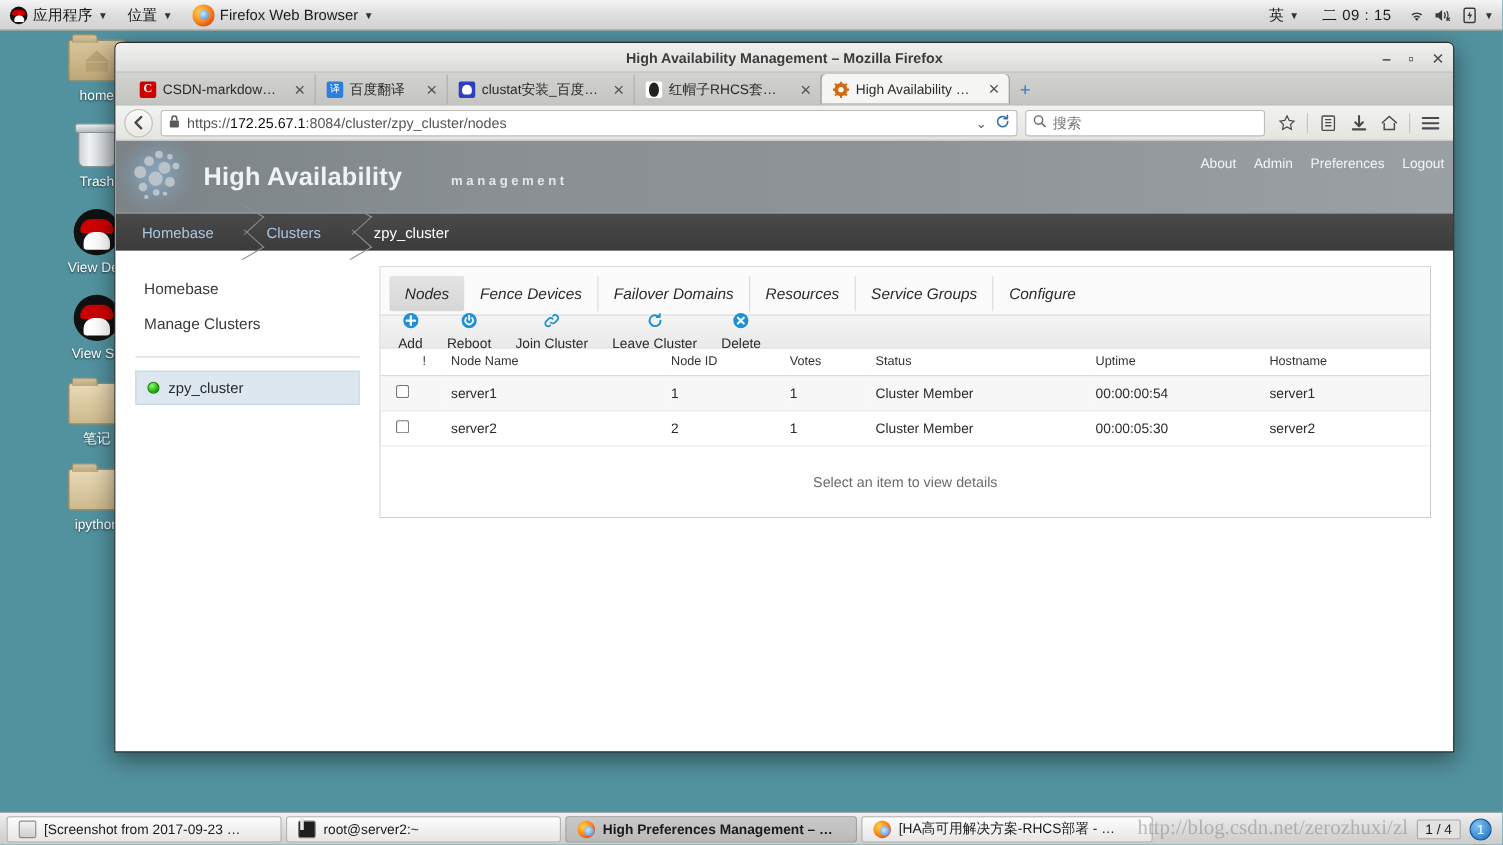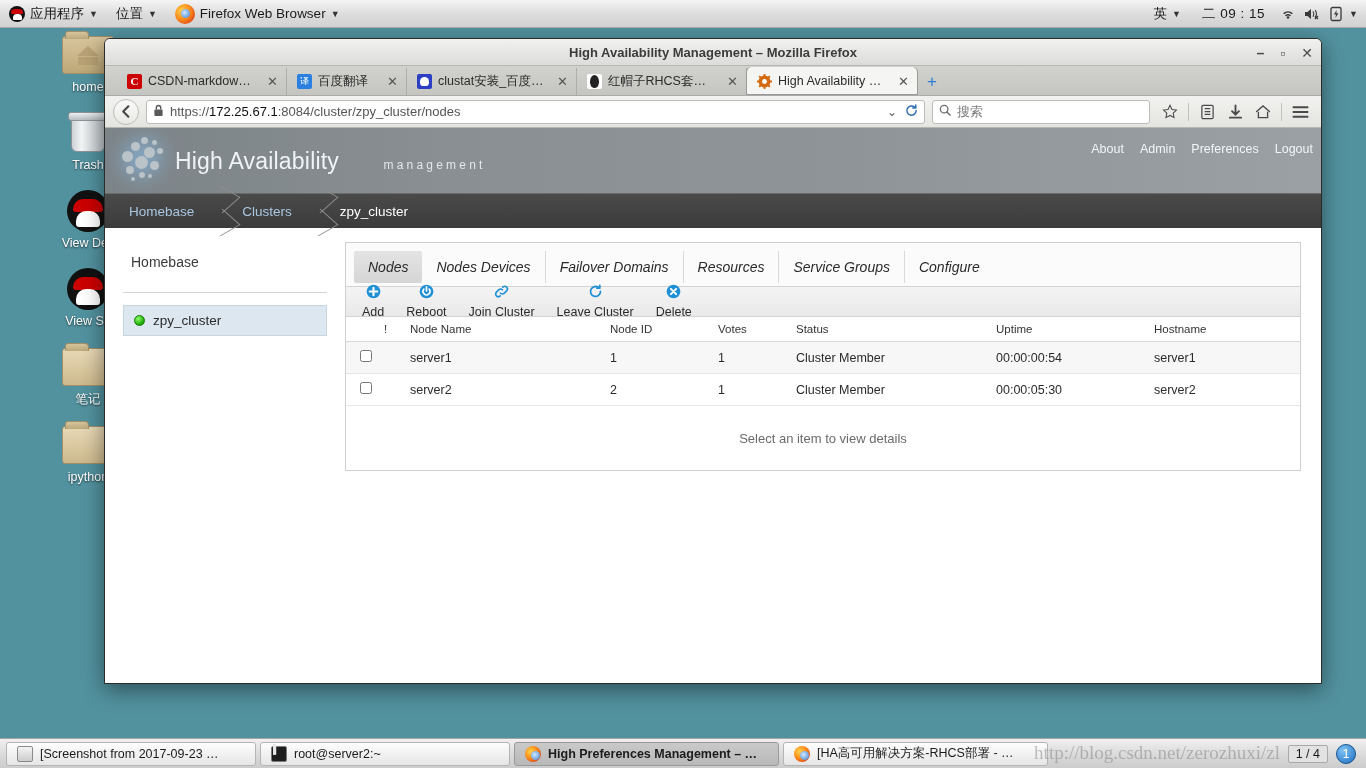--- a/index.html
+++ b/index.html
@@ -172,21 +172,21 @@
   
   #page{
     flex:1; background:#fff; overflow:hidden; position:relative;
     display:flex; flex-direction:column;
   }
   #ha-header{
     height:65px;
     background: linear-gradient(90deg,#7c8488 0%,#898f93 28%, #8e9498 60%, #9aa0a3 100%);
     position:relative; display:flex; align-items:center;
   }
-  #logo-wrap{ display:flex; align-items:center; padding-left:14px; }
+  #logo-wrap{ display:flex; align-items:center; padding-left:14px; gap:10px;font-weight:bold;}
   #dots-logo{ width:56px; height:52px; position:relative; filter: drop-shadow(0 0 10px rgba(140,200,255,.95)); }
   #dots-logo i{ position:absolute; border-radius:50%; background:#b9c3c8; display:block;}
   #logo-text .l1{ color:#f0f3f5; font-size:23px; letter-spacing:.2px; line-height:24px;}
   #logo-text .l2{ color:#e2e7ea; font-size:12px; letter-spacing:3.2px; padding-left:40px; line-height:16px;}
   #ha-topnav{ position:absolute; right:8px; top:14px; display:flex; gap:16px; font-size:12.5px;}
   #ha-topnav a{ color:#f2f5f6; text-decoration:none;}
 
   #breadcrumb{
     height:35px; background:linear-gradient(#4a4a4a,#3b3b3b);
     display:flex; align-items:center; font-size:13.5px; color:#fff;
@@ -548,33 +548,34 @@
       <span class="crumb-arrow"></span>
       <span class="crumb">Clusters</span>
       <span class="crumb-arrow"></span>
       <span class="crumb current">zpy_cluster</span>
     </div>
 
     <div id="ha-body">
 
       <div id="ha-sidebar">
         <div class="side-link">Homebase</div>
+        <div class="side-link">Manage Clusters</div>
         <div class="side-sep"></div>
         <div class="side-cluster">
           <span class="dot-green"></span>
           <span>zpy_cluster</span>
         </div>
       </div>
 
       <div id="ha-main">
         <div id="panel">
 
           <div id="tabs">
             <div class="ha-tab active">Nodes</div>
-            <div class="ha-tab">Nodes Devices</div>
+            <div class="ha-tab">Fence Devices</div>
             <div class="ha-tab">Failover Domains</div>
             <div class="ha-tab">Resources</div>
             <div class="ha-tab">Service Groups</div>
             <div class="ha-tab">Configure</div>
           </div>
 
           <div id="toolbar">
             <div class="tb-btn">
               <span class="tb-ico">
                 <svg width="15" height="15" viewBox="0 0 16 16">

